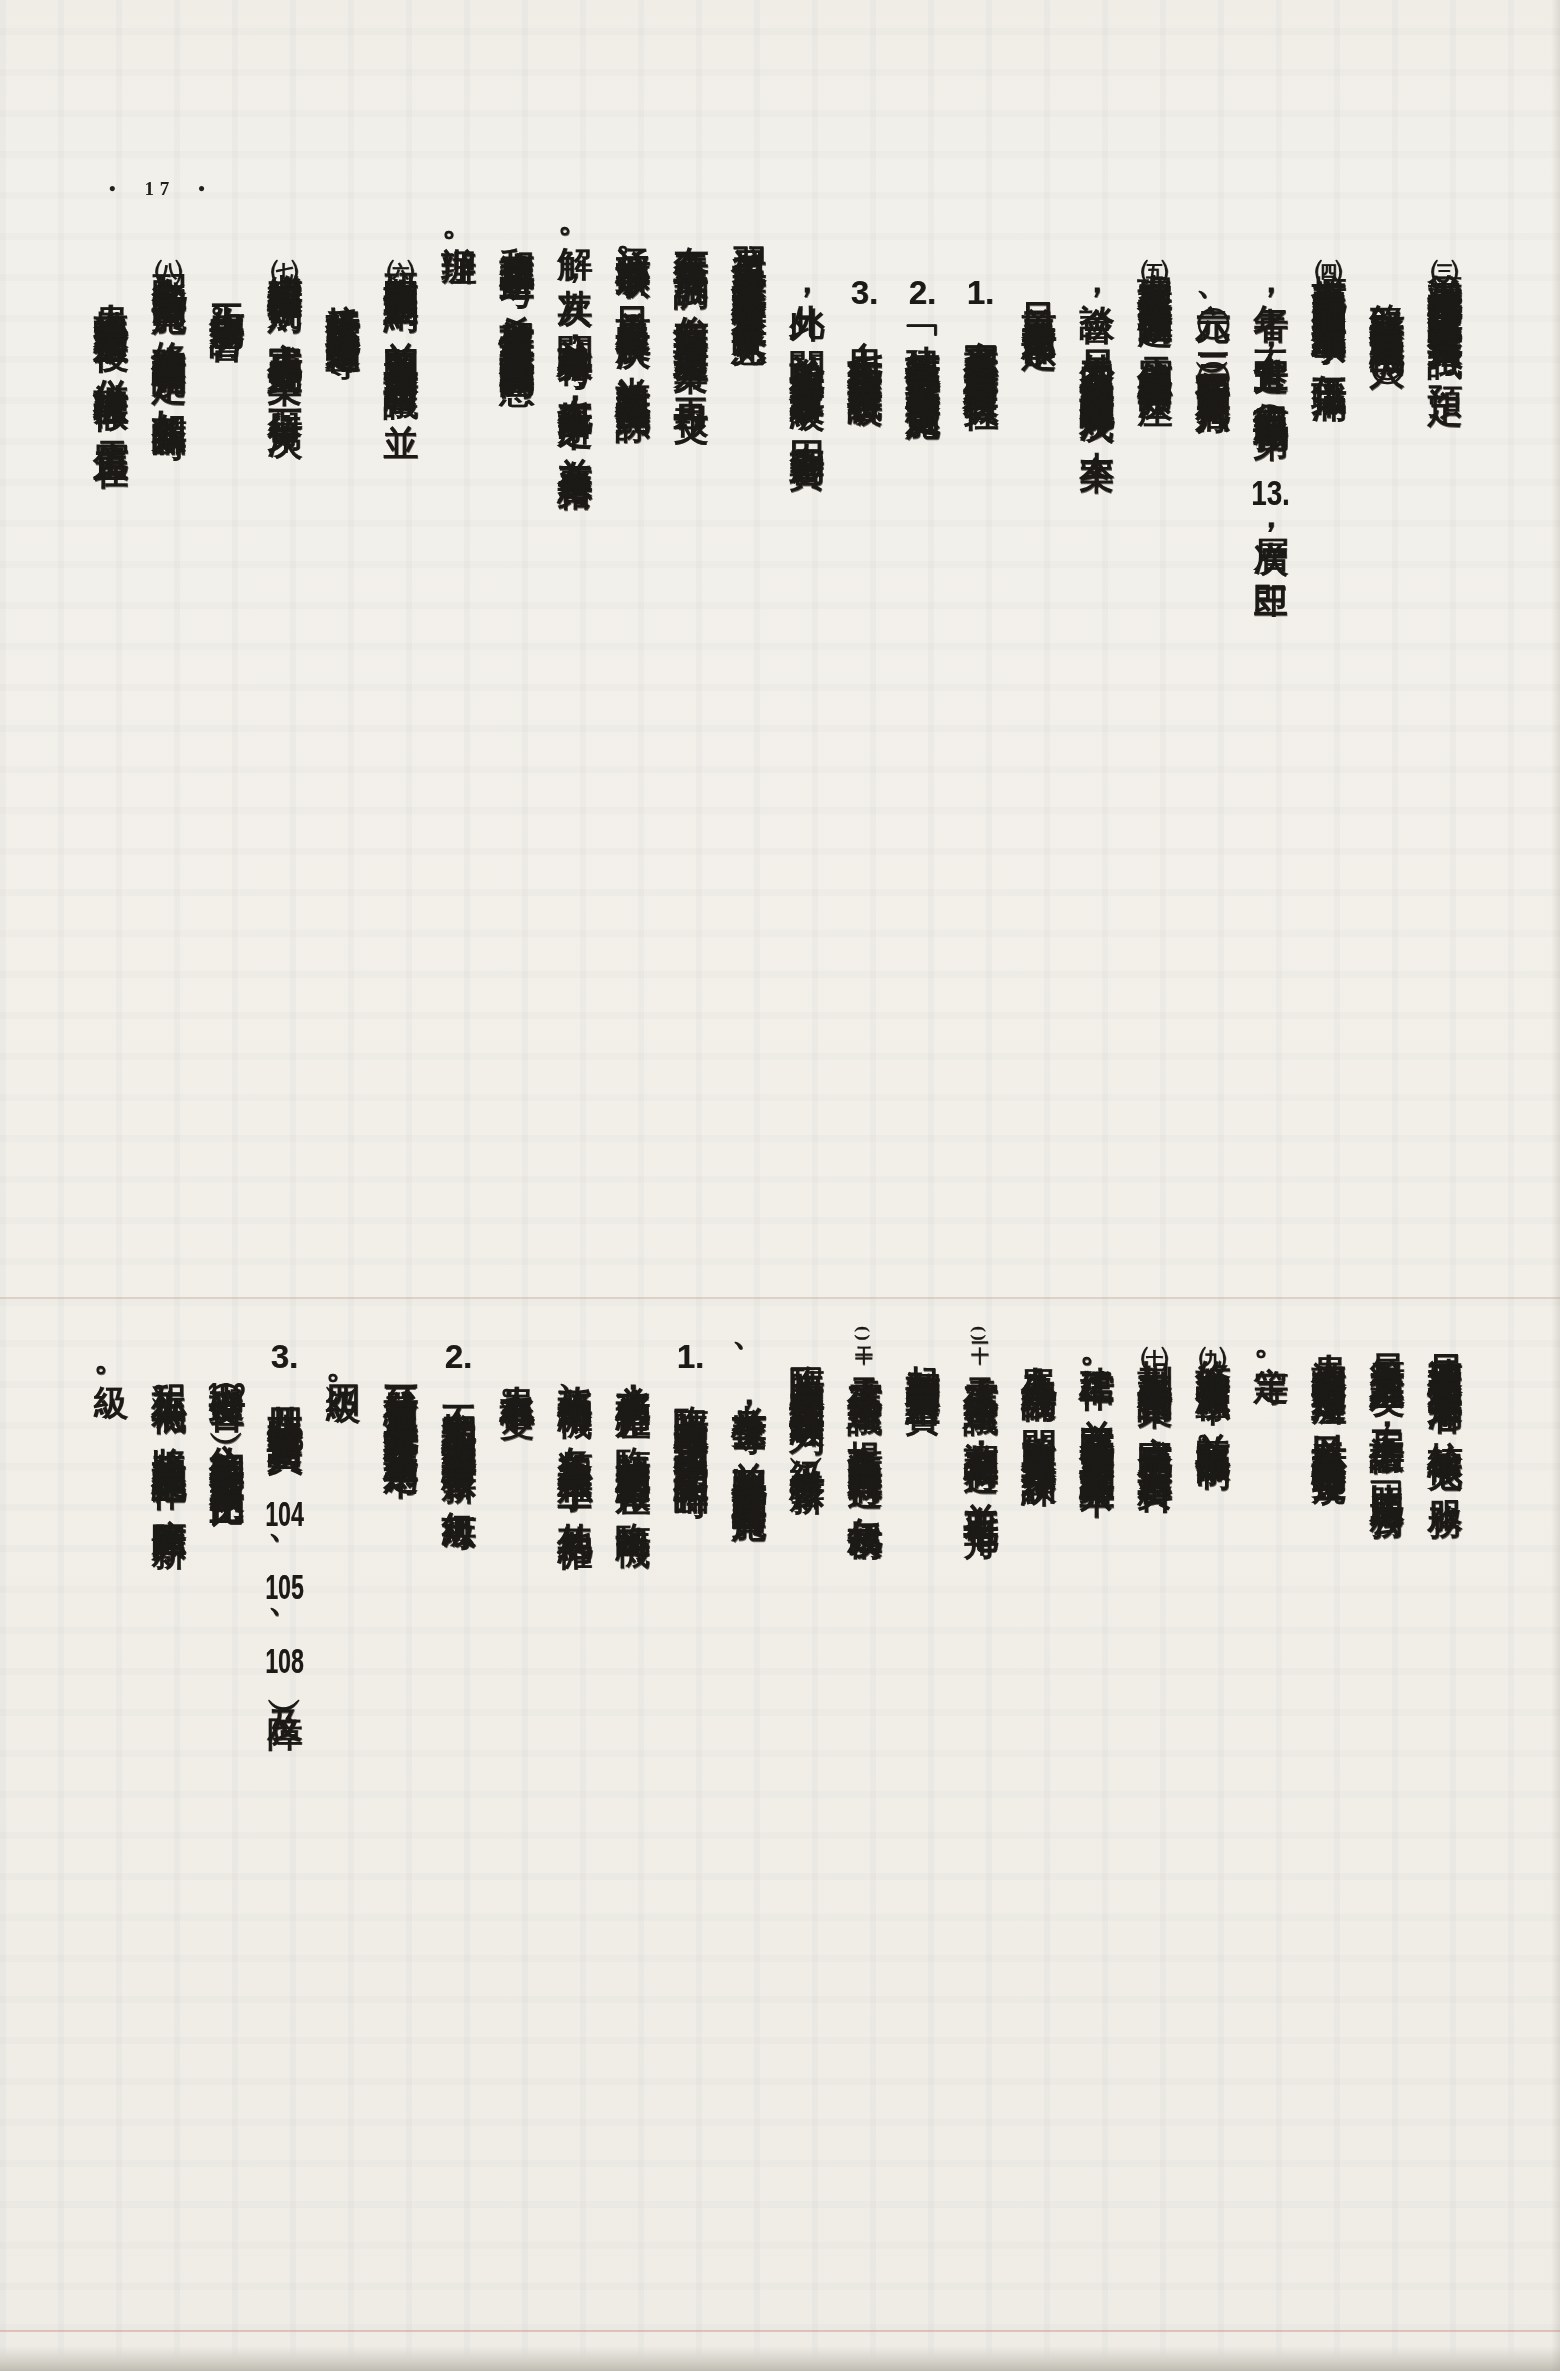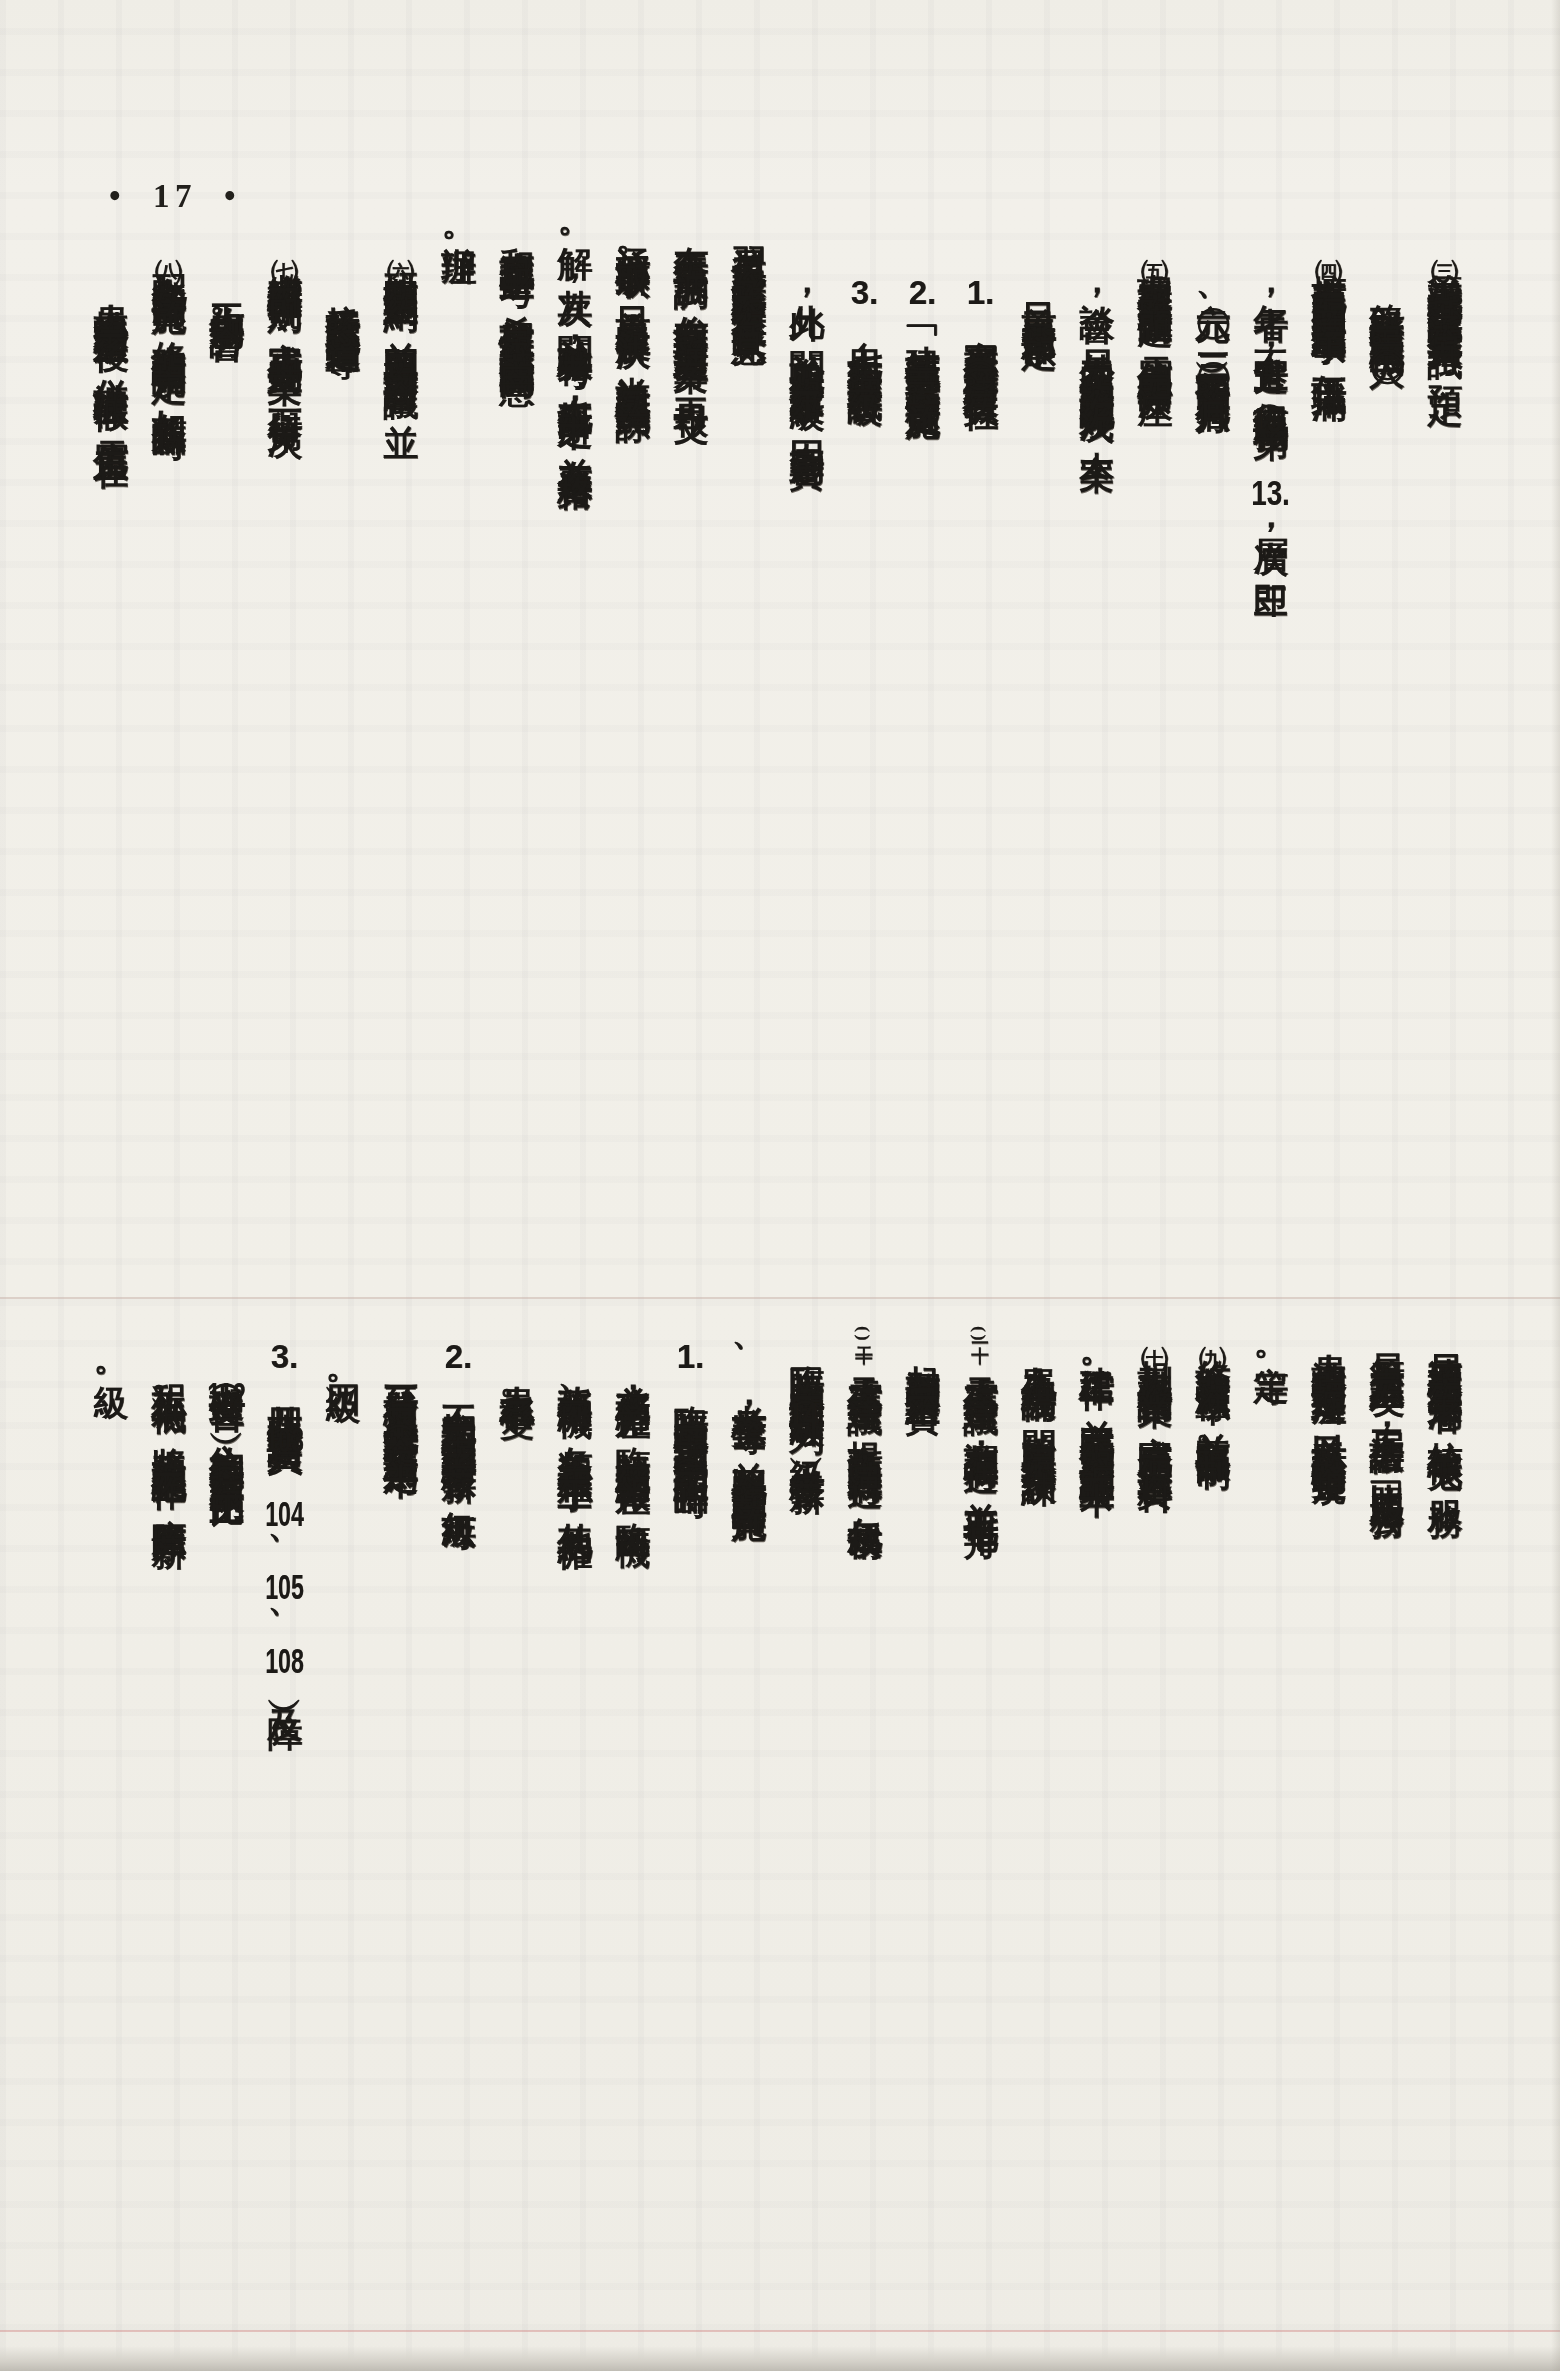--- a/index.html
+++ b/index.html
@@ -21,21 +21,21 @@
     content:"";
     position:absolute; inset:0;
     background:
       repeating-linear-gradient(90deg, rgba(120,120,130,0.045) 0 5.6px, rgba(0,0,0,0) 5.6px 58px),
       repeating-linear-gradient(0deg, rgba(120,120,130,0.03) 0 7.4px, rgba(0,0,0,0) 7.4px 41px);
     pointer-events:none;
   }
   #page-number{
     position:absolute;
     left:109px; top:178px;
-    font-size:33px;
+    font-size:19px;
     font-weight:600;
     letter-spacing:5.6px;
     word-spacing:13px;
     color:#22201c;
   }
   .vblock{
     position:absolute;
     writing-mode:vertical-rl;
     text-orientation:mixed;
     font-size:35px;

